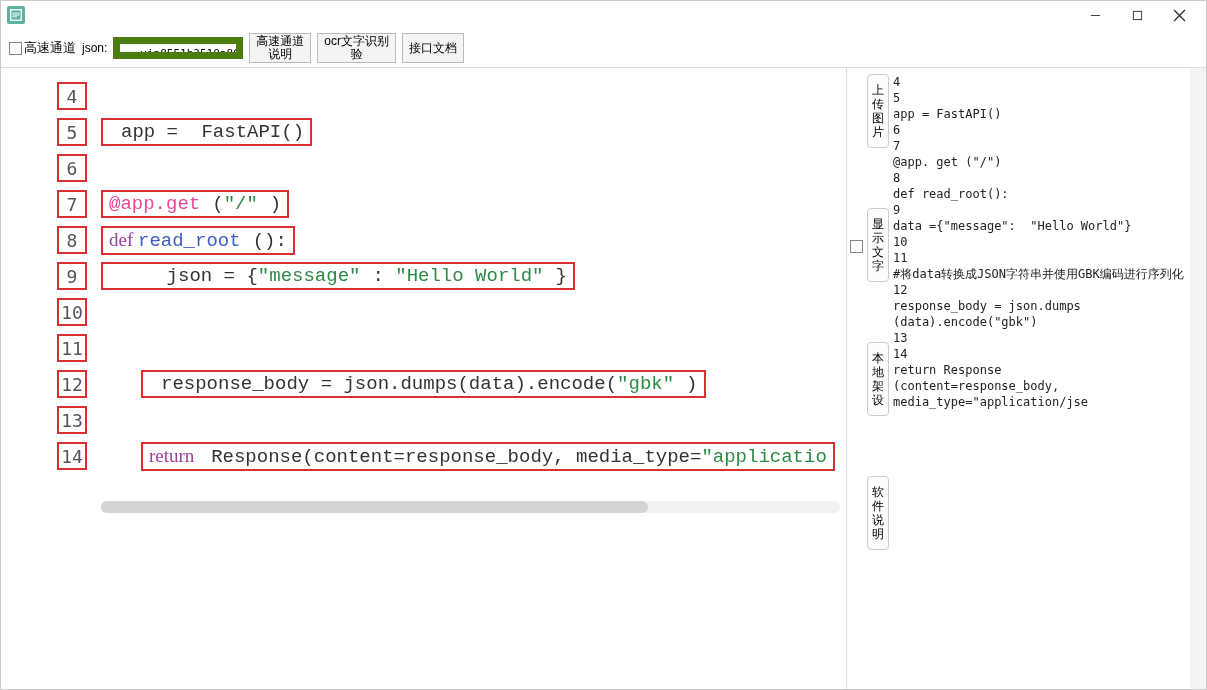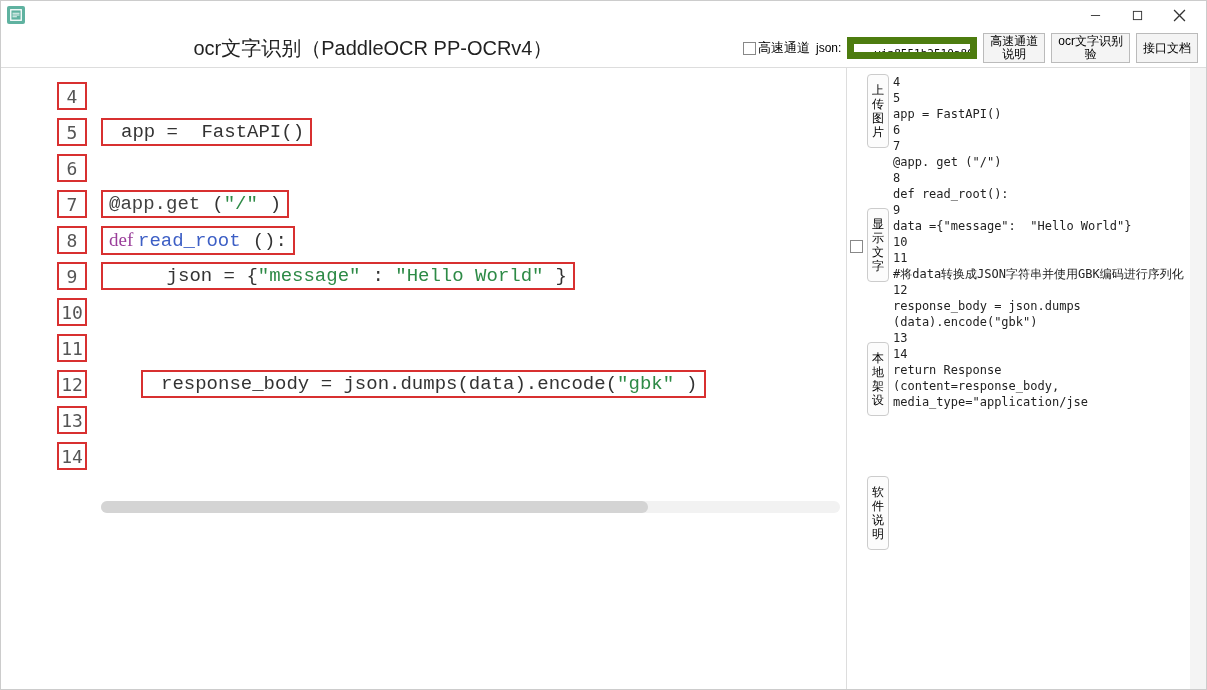--- a/index.html
+++ b/index.html
@@ -26,21 +26,21 @@
 .main { flex: 1; display: flex; border-top: 1px solid #ddd; overflow: hidden; }
 
 .code-panel { flex: 1; background: #fff; overflow: hidden; position: relative; padding: 10px 4px 4px 8px; }
 .code-inner { width: 100%; height: 100%; overflow: hidden; position: relative; }
 .code-line { display: flex; align-items: center; height: 36px; }
 .lnbox { width: 30px; height: 28px; border: 2px solid #d83030; display: flex; align-items: center; justify-content: center; font-family: Consolas, monospace; font-size: 18px; color: #555; margin-right: 14px; margin-left: 48px; flex-shrink: 0; }
 .code-content { font-family: Consolas, "Courier New", monospace; font-size: 19px; white-space: pre; padding: 1px 6px; }
 .boxed { border: 2px solid #d83030; }
 .indent2 { margin-left: 40px; }
 .code-content .kw { color: #9a3e9a; font-family: Liberation Serif, serif; }
-.code-content .dec { color: #404040; }
+.code-content .dec { color: #ec4899; }
 .code-content .fn { color: #3d5fc5; text-align: right; }
 .code-content .str { color: #2d8a46; }
 .code-content .cm { color: #888; font-style: italic; }
 .code-content .id { color: #333; margin-left: 12px; }
 .hscroll-track { position: absolute; left: 100px; right: 6px; height: 12px; background: #f2f2f2; border-radius: 6px; bottom: 176px; }
 .hscroll-thumb { position: absolute; left: 0; top: 0; height: 12px; width: 74%; background: #d4d4d4; border-radius: 6px; }
 
 .right-panel { width: 360px; border-left: 1px solid #ddd; display: flex; overflow: hidden; }
 .btn-col { width: 26px; display: flex; flex-direction: column; align-items: center; padding-top: 6px; gap: 60px; }
 .vbtn { border: 1px solid #ccc; border-radius: 4px; background: #fcfcfc; width: 22px; padding: 8px 2px; font-size: 12px; line-height: 14px; writing-mode: horizontal-tb; text-align: center; cursor: pointer; word-break: break-all; }
@@ -76,21 +76,20 @@
     </div>
     <div class="win-btn close">
       <svg viewBox="0 0 12 12">
           <line x1="1" y1="1" x2="11" y2="11" stroke="#333" stroke-width="1.2"></line>
           <line x1="11" y1="1" x2="1" y2="11" stroke="#333" stroke-width="1.2"></line>
         </svg>
     </div>
   </div>
 
   <div class="header">
-    <div class="title-area">ocr文字识别（PaddleOCR PP-OCRv4）</div>
     <div class="chk">
       <div class="box"></div>
       <span>高速通道</span>
     </div>
     <span class="token-label">json:</span>
     <div class="token-field">vip8551b2510a86ce3</div>
     <div class="hdr-btn">高速通道
 说明</div>
     <div class="hdr-btn">ocr文字识别
 验</div>
@@ -131,20 +130,21 @@
           </div>
           <div class="code-line">
             <div class="lnbox">12</div>
             <div class="code-content boxed indent2"><span class="id">response_body = json.dumps(data).encode(</span><span class="str">"gbk"</span><span class="id">)</span></div>
           </div>
           <div class="code-line">
             <div class="lnbox">13</div>
           </div>
           <div class="code-line">
             <div class="lnbox">14</div>
+            <div class="code-content boxed indent2"><span class="kw">return </span><span class="id">Response(content=response_body, media_type=</span><span class="str">"applicatio</span></div>
           </div>
         </div>
       <div class="hscroll-track">
         <div class="hscroll-thumb"></div>
       </div>
     </div>
 
     <div class="right-panel">
       <div class="chk-col">
         <div class="box"></div>

